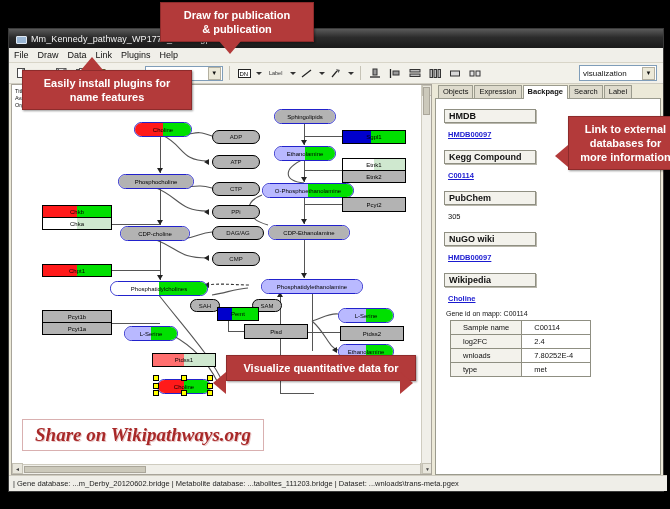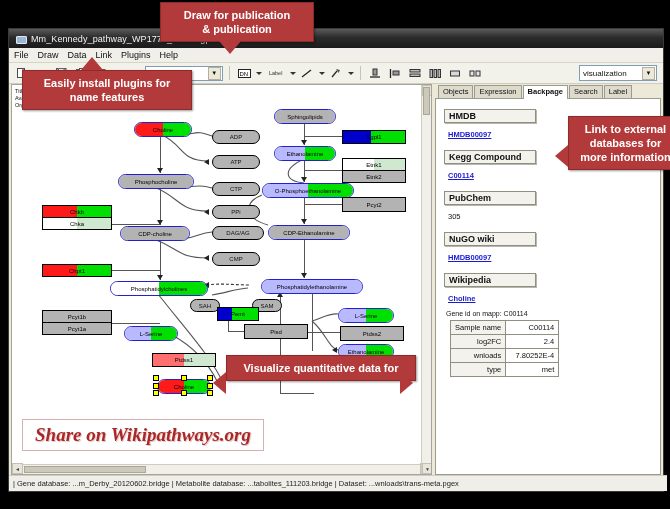--- a/index.html
+++ b/index.html
@@ -51,21 +51,21 @@
              padding:6px 0 0 8px;}
 
   .dbblock{margin-bottom:5px;}
   .dbhead{display:inline-block;min-width:82px;border:1px solid #8f8f82;background:#f3f2ec;font-size:9px;
           font-weight:bold;color:#111;padding:1px 4px;box-shadow:1px 1px 0 #b9b7ac;}
   .dblink{font-size:7.5px;color:#1a1ad0;text-decoration:underline;margin:2px 0 0 4px;display:inline-block;font-weight:bold;}
   .dbval{font-size:7.5px;color:#111;margin:2px 0 0 4px;display:inline-block;text-align:center;}
   .exprhdr{font-size:9px;font-weight:bold;color:#000;margin:4px 0 6px 0;}
   .genemapp{font-size:7px;color:#111;margin:0 0 3px 2px;}
   table.exp{border-collapse:collapse;margin-left:6px;}
-  table.exp td{border:1px solid #8f8f82;font-size:7.5px;padding:2px 4px;text-align:right;color:#111;min-width:44px;}
+  table.exp td{border:1px solid #8f8f82;font-size:7.5px;padding:2px 12px;text-align:left;color:#111;min-width:44px;}
   table.exp td.k{background:#f3f2ec;font-weight:normal;}
 
   
   .vscroll{position:absolute;right:0;top:0;bottom:0;width:9px;background:#f0efe9;border-left:1px solid #cfccc0;}
   .vscroll .thumb{position:absolute;left:1px;right:1px;top:2px;height:26px;background:#ccc9bb;border:1px solid #aaa69a;}
   .hscroll{position:absolute;left:0;right:0;bottom:0;height:9px;background:#f0efe9;border-top:1px solid #cfccc0;}
   .hscroll .thumb{position:absolute;top:1px;bottom:1px;left:12px;width:120px;background:#ccc9bb;border:1px solid #aaa69a;}
   .sbend{position:absolute;width:9px;height:9px;background:#e8e6dc;border:1px solid #c4c1b4;font-size:5px;
          display:flex;align-items:center;justify-content:center;color:#444;}
 

